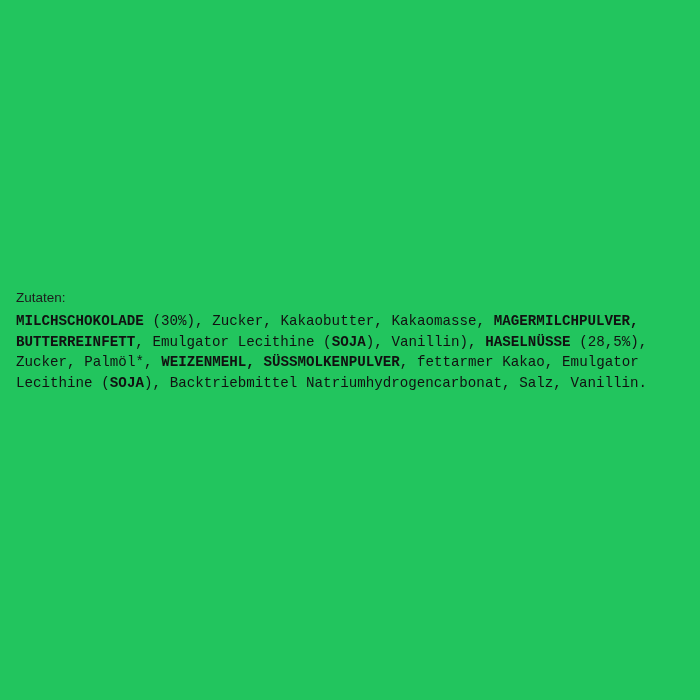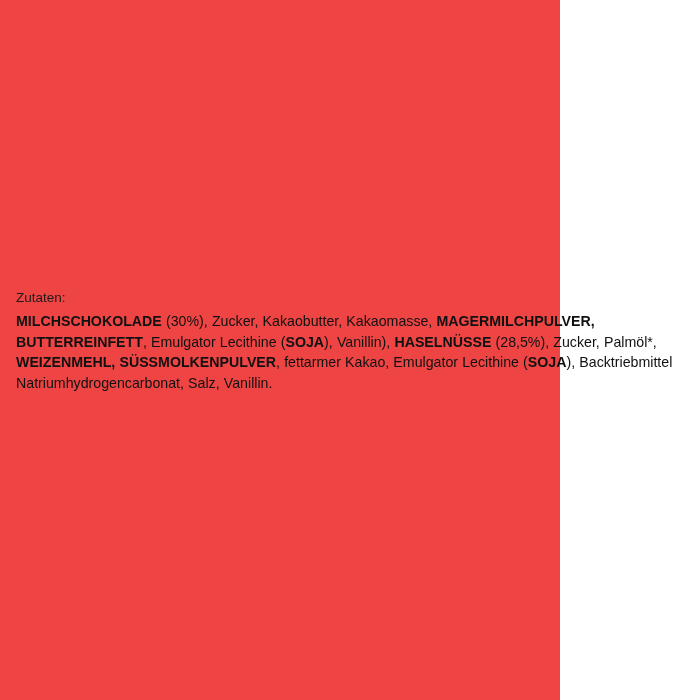--- a/index.html
+++ b/index.html
@@ -9,42 +9,43 @@
   body {
     width: 700px;
     height: 700px;
     background: #ffffff;
     font-family: "Liberation Sans", sans-serif;
     color: #1a1a1a;
     overflow: hidden;
   }
   .page {
     position: relative;
-    width: 560px;
+    width: 700px;
     height: 700px;
-    background: #ef4444;
+    background: #22c55e;
   }
   .ingredients-block {
     position: absolute;
     left: 16px;
     top: 288px;
     width: 668px;
   }
   .label-line {
     font-size: 13.5px;
     line-height: 20px;
     color: #1c1c1c;
     margin-bottom: 3px;
   }
   .body-text {
     font-size: 14.2px;
     line-height: 20.5px;
     color: #111111;
     text-align: left;
     word-spacing: 0.2px;
+    font-family: Liberation Mono, monospace;
   }
   .body-text b {
     font-weight: bold;
   }
 </style>
 </head>
 <body>
 
 <div class="page">
   <div class="ingredients-block">

